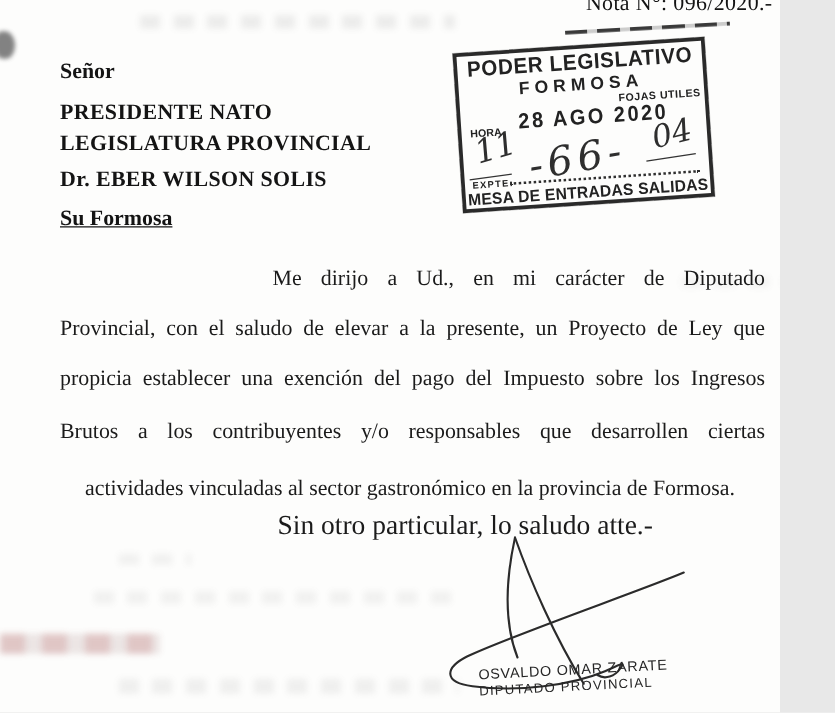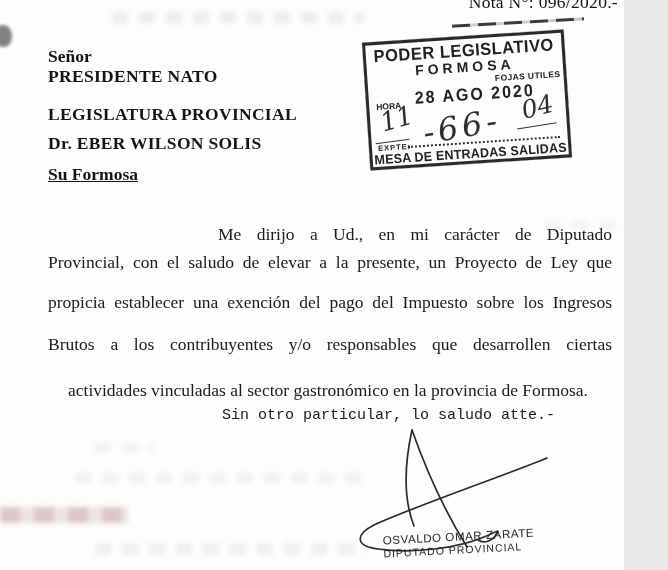--- a/index.html
+++ b/index.html
@@ -49,35 +49,35 @@
   .stamp-expte-dots{position:absolute;top:95px;left:36px;width:152px;height:8px;
     border-bottom:2.4px dotted #2f2f2f;}
   .stamp-footer{position:absolute;bottom:0px;left:0;right:0;text-align:center;
     font-size:12.5px;font-weight:bold;letter-spacing:.2px;white-space:nowrap;
     transform:scaleY(1.05);}
   
   .recipient{position:absolute;left:48px;top:44px;width:300px;font-weight:bold;
     font-size:17.5px;color:#141414;}
   .recipient div{position:absolute;white-space:nowrap;}
   .rcp-0{top:2px;}
-  .rcp-1{top:22px;letter-spacing:.3px;}
+  .rcp-1{top:35px;letter-spacing:.3px;}
   .rcp-2{top:60px;letter-spacing:.3px;}
   .rcp-3{top:89px;letter-spacing:.3px;}
   .rcp-4{top:120px;text-decoration:underline;}
   
   .body-text{position:absolute;left:48px;top:200px;width:564px;font-size:17.5px;
     color:#1b1b1b;}
   .body-line{position:absolute;left:0;width:564px;text-align:justify;
     text-align-last:justify;white-space:normal;}
-  .bl-0{top:12px;padding-left:170px;width:394px;margin-top:12px;}
+  .bl-0{top:12px;padding-left:170px;width:394px;}
   .bl-1{top:52px;}
   .bl-2{top:92px;}
   .bl-3{top:134px;}
   .bl-4{top:180px;text-align-last:auto;margin-left:20px;}
-  .closing{position:absolute;left:222px;top:407px;font-size:15px;color:#1b1b1b;font-family:Liberation Mono, monospace;}
+  .closing{position:absolute;left:222px;top:407px;font-size:22px;color:#1b1b1b;}
   
   .signature-svg{position:absolute;left:348px;top:420px;}
   .sig-name-block{position:absolute;left:383px;top:531px;width:134px;text-align:center;
     transform:rotate(-3deg);font-family:"Liberation Sans",sans-serif;color:#262626;}
   .sig-name{font-size:11.5px;letter-spacing:.6px;white-space:nowrap;}
   .sig-title{font-size:10.5px;letter-spacing:1px;white-space:nowrap;margin-top:1px;}
   
   .ghost{position:absolute;filter:blur(2.5px);
     background:repeating-linear-gradient(90deg,rgba(110,110,110,.38) 0 16px,transparent 16px 27px);}
   .ghost.pink{background:repeating-linear-gradient(90deg,rgba(185,125,125,.5) 0 20px,rgba(150,110,110,.2) 20px 34px);}

